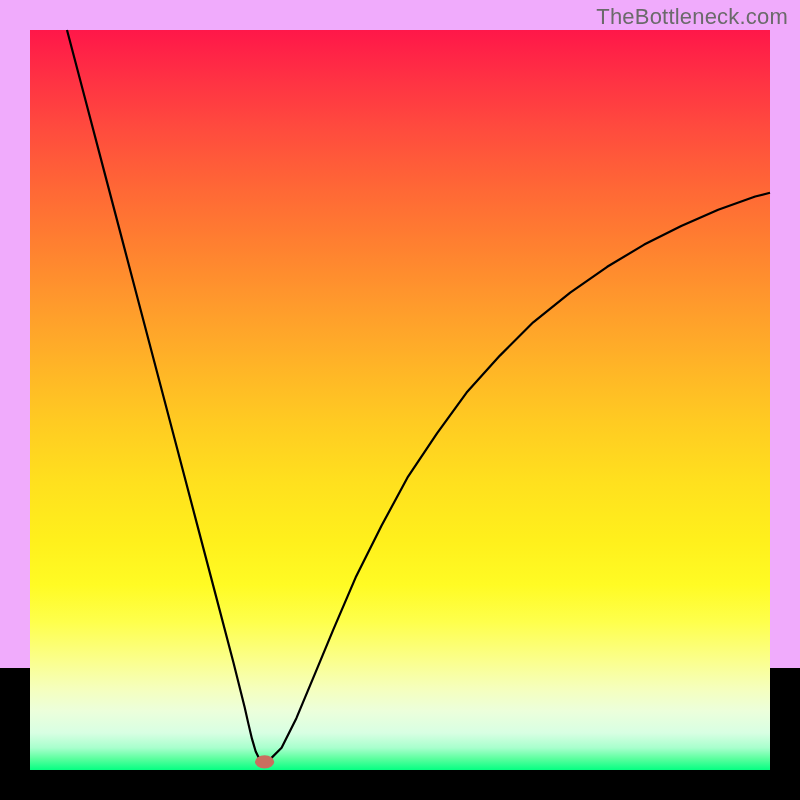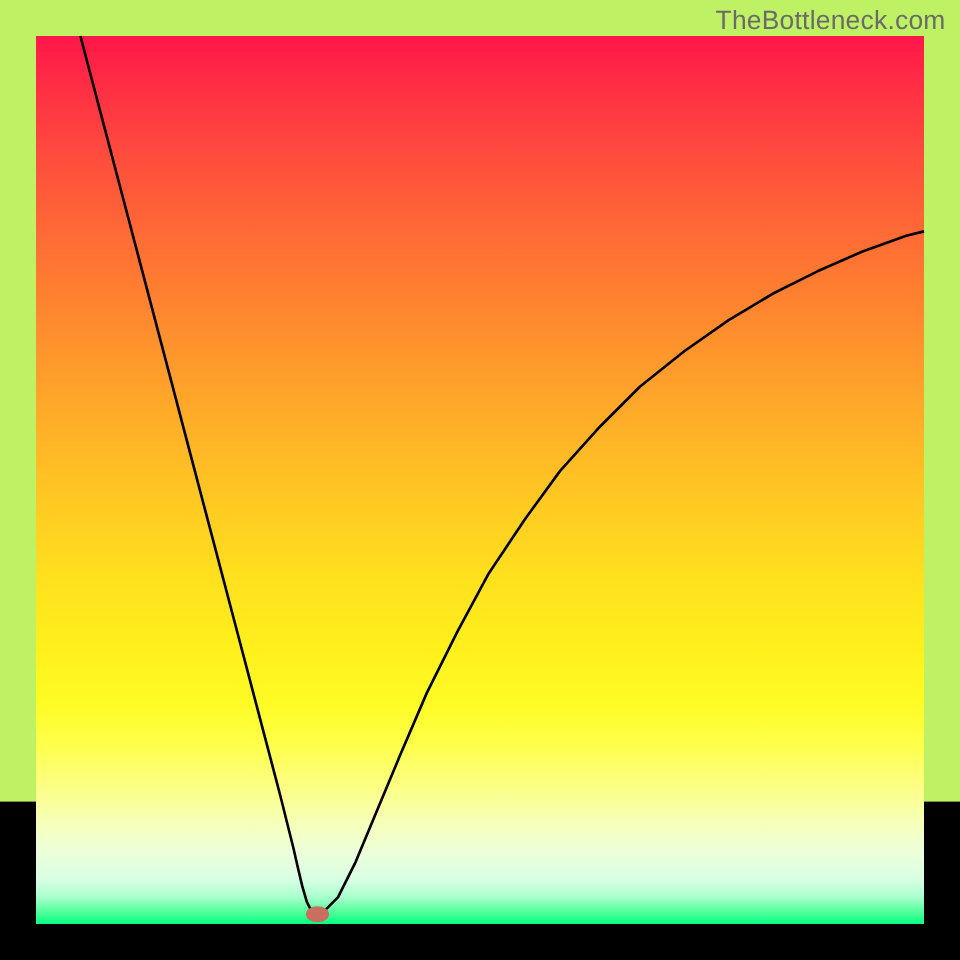--- a/index.html
+++ b/index.html
@@ -8,21 +8,21 @@
     width: 800px;
     height: 800px;
     background: #000;
     overflow: hidden;
     font-family: Arial, Helvetica, sans-serif;
   }
   .frame {
     position: relative;
     width: 800px;
     height: 668px;
-    background: #bef264;
+    background: #f0abfc;
   }
   .plot-area {
     position: absolute;
     left: 30px;
     top: 30px;
     width: 740px;
     height: 740px;
     background: linear-gradient(to bottom,
       #ff1749 0%,
       #ff2f44 6%,

